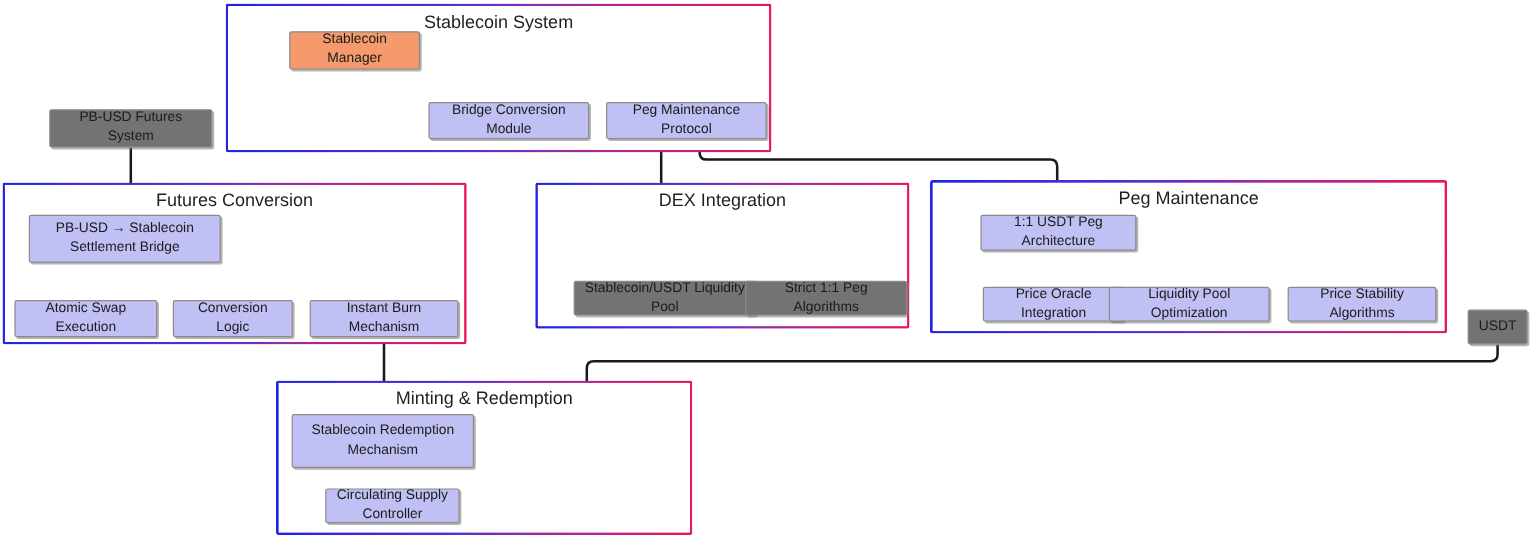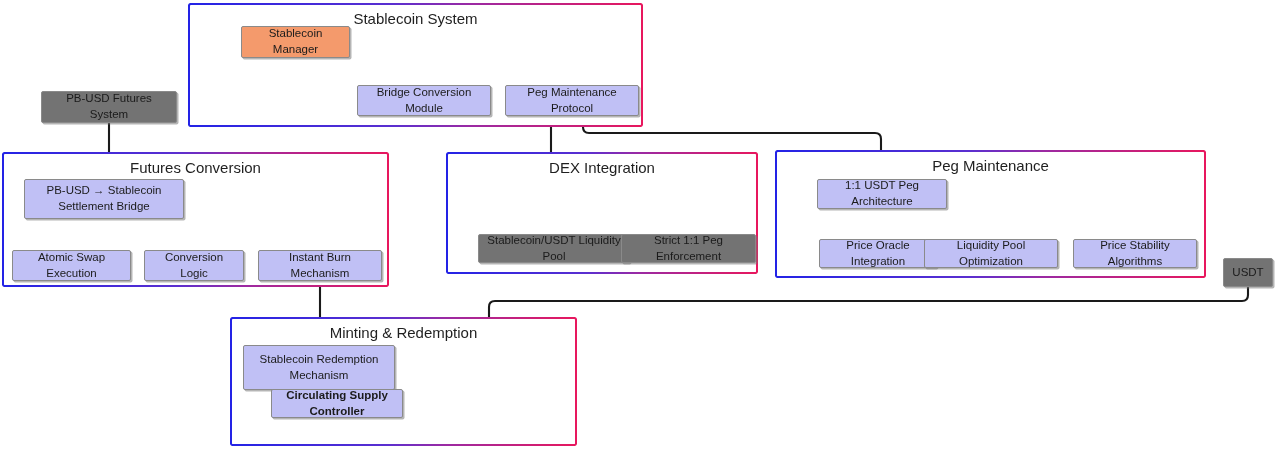--- a/index.html
+++ b/index.html
@@ -101,30 +101,30 @@
 
   <div class="node n-purple" style="left:12px;top:250px;width:119px;height:31px;">Atomic Swap Execution</div>
 
   <div class="node n-purple" style="left:144px;top:250px;width:100px;height:31px;">Conversion Logic</div>
 
   <div class="node n-purple" style="left:258px;top:250px;width:124px;height:31px;">Instant Burn Mechanism</div>
 
 
   <div class="node n-green" style="left:454px;top:234px;width:152px;height:29px;margin-left:24px;">Stablecoin/USDT Liquidity Pool</div>
 
-  <div class="node n-green" style="left:621px;top:234px;width:135px;height:29px;">Strict 1:1 Peg Enforcement</div>
+  <div class="node n-green" style="left:621px;top:234px;width:135px;height:29px;">Strict 1:1 Peg Algorithms</div>
 
   <div class="node n-purple" style="left:817px;top:179px;width:130px;height:30px;">1:1 USDT Peg Architecture</div>
 
   <div class="node n-purple" style="left:791px;top:239px;width:118px;height:29px;margin-left:28px;">Price Oracle Integration</div>
 
   <div class="node n-purple" style="left:924px;top:239px;width:134px;height:29px;">Liquidity Pool Optimization</div>
 
   <div class="node n-purple" style="left:243px;top:345px;width:152px;height:45px;">Stablecoin Redemption Mechanism</div>
 
   <div class="node n-purple" style="left:1073px;top:239px;width:124px;height:29px;">Price Stability Algorithms</div>
 
 
-  <div class="node n-purple" style="left:271px;top:389px;width:132px;height:29px;font-weight:bold;">Circulating Supply Controller</div>
+  <div class="node n-purple" style="left:271px;top:407px;width:112px;height:29px;">Circulating Supply Controller</div>
 
   <div class="node n-green" style="left:1223px;top:258px;width:50px;height:29px;">USDT</div>
 
 </div>
 
 </body></html>

